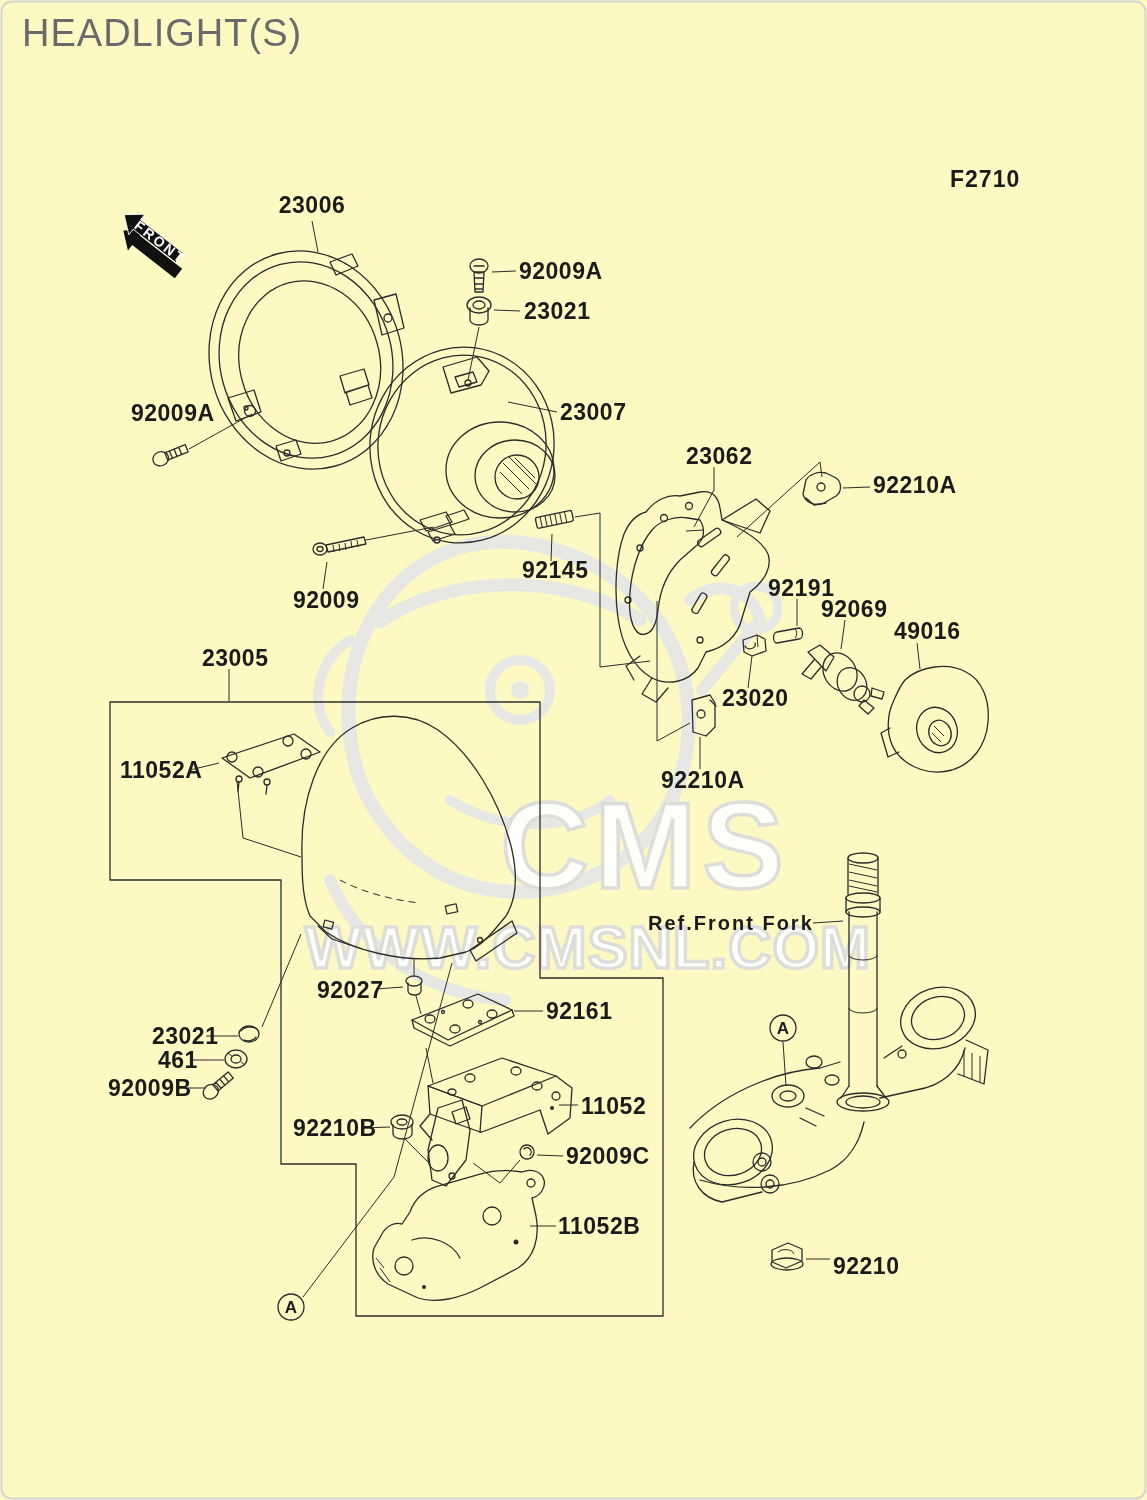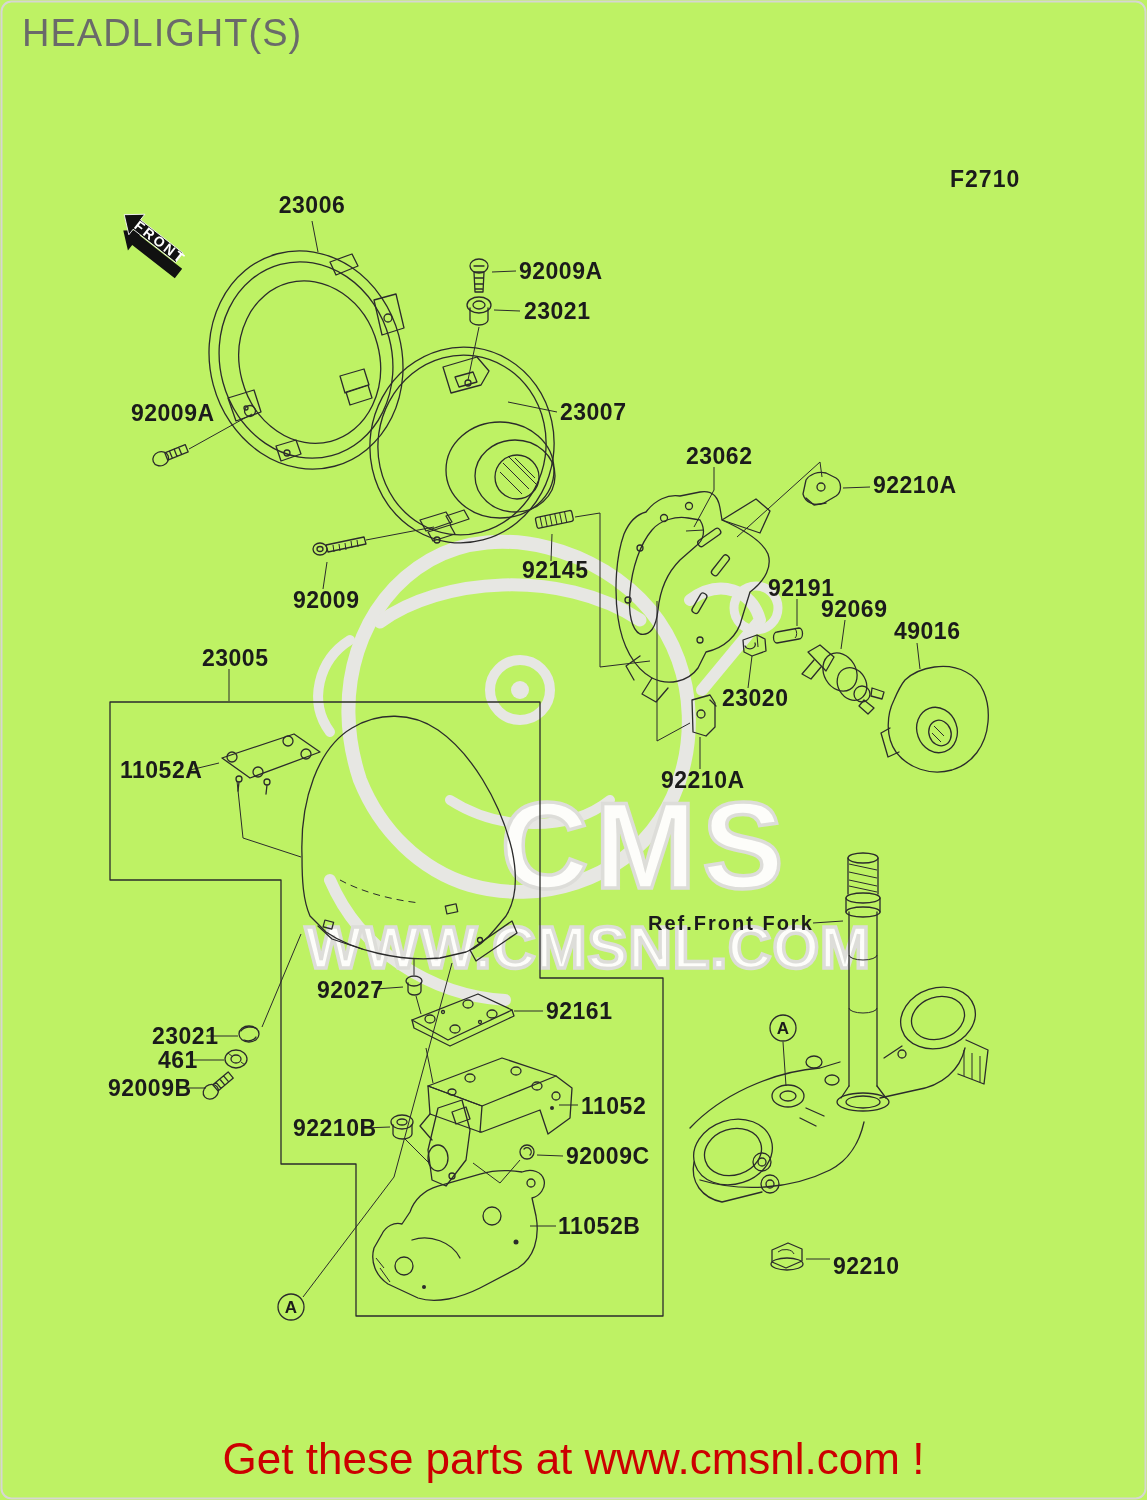--- a/index.html
+++ b/index.html
@@ -1,16 +1,16 @@
 <!DOCTYPE html>
 <html><head>
 <meta charset="utf-8">
 <style>
   html,body{margin:0;padding:0;background:#fff;}
-  #stage{position:relative;width:1147px;height:1500px;background:#bef264;overflow:hidden;
+  #stage{position:relative;width:1147px;height:1500px;background:#fef9c3;overflow:hidden;
          font-family:"Liberation Sans",sans-serif;}
   #page-title{position:absolute;left:22px;top:12px;font-size:38px;letter-spacing:1px;
               color:#6a6a6a;font-weight:400;}
   #fig-code{position:absolute;left:950px;top:166px;font-size:23px;font-weight:bold;
             letter-spacing:1px;color:#1b1b1b;}
   #footer-link{position:absolute;left:0;width:100%;top:1434px;text-align:center;
                font-size:44px;color:#cc0000;}
   svg{position:absolute;left:0;top:0;}
   .art{stroke:#2b2b2b;stroke-width:1.3;fill:none;stroke-linecap:round;stroke-linejoin:round;}
   .thin{stroke:#2b2b2b;stroke-width:1;fill:none;}
@@ -382,14 +382,13 @@
       <text class="plbl" x="108" y="1096">92009B</text>
       <text class="plbl" x="293" y="1136">92210B</text>
       <text class="plbl" x="581" y="1114">11052</text>
       <text class="plbl" x="566" y="1164">92009C</text>
       <text class="plbl" x="558" y="1234">11052B</text>
       <text class="plbl" x="833" y="1274">92210</text>
       <text class="reflbl" x="648" y="930">Ref.Front Fork</text>
     </g>
   </svg>
 
-  <div id="footer-link">Get these parts at www.cmsnl.com !</div>
 </div>
 
 </body></html>

